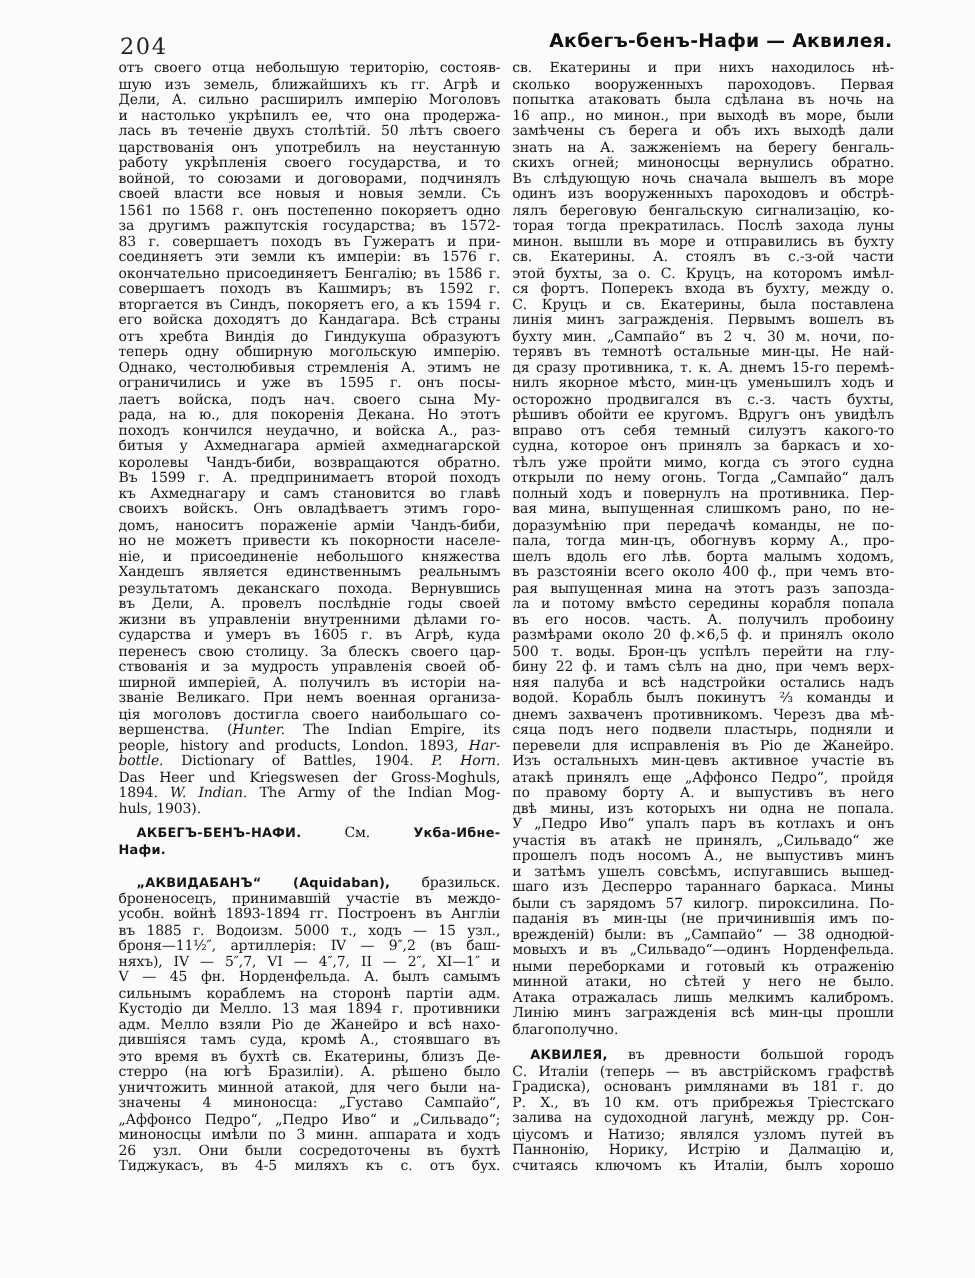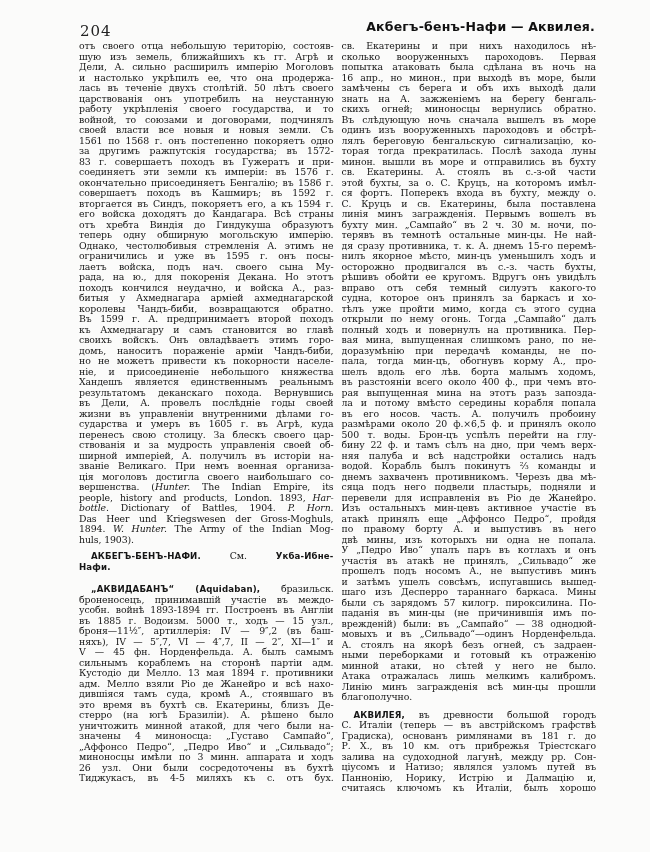--- a/index.html
+++ b/index.html
@@ -101,21 +101,21 @@
         <div class="line"><span>сударства и умеръ въ 1605 г. въ Агрѣ, куда</span></div>
         <div class="line"><span>перенесъ свою столицу. За блескъ своего цар-</span></div>
         <div class="line"><span>ствованія и за мудрость управленія своей об-</span></div>
         <div class="line"><span>ширной имперіей, А. получилъ въ исторіи на-</span></div>
         <div class="line"><span>званіе Великаго. При немъ военная организа-</span></div>
         <div class="line"><span>ція моголовъ достигла своего наибольшаго со-</span></div>
         <div class="line"><span>вершенства. (</span><span class="i">Hunter.</span><span> The Indian Empire, its</span></div>
         <div class="line"><span>people, history and products, London. 1893, </span><span class="i">Har-</span></div>
         <div class="line"><span class="i">bottle.</span><span> Dictionary of Battles, 1904. </span><span class="i">P. Horn.</span></div>
         <div class="line"><span>Das Heer und Kriegswesen der Gross-Moghuls,</span></div>
-        <div class="line"><span>1894. </span><span class="i">W. Hunter.</span><span> The Army of the Indian Mog-</span></div>
+        <div class="line"><span>1894. </span><span class="i">W. Indian.</span><span> The Army of the Indian Mog-</span></div>
         <div class="line last"><span>huls, 1903).</span></div>
         <div class="line indent" style="margin-top: 6px;"><span class="b">АКБЕГЪ-БЕНЪ-НАФИ.</span><span> См. </span><span class="b">Укба-Ибне-</span></div>
         <div class="line last"><span class="b">Нафи.</span></div>
         <div class="line indent" style="margin-top: 12px;"><span class="b">„АКВИДАБАНЪ“ (Aquidaban),</span><span> бразильск.</span></div>
         <div class="line"><span>броненосецъ, принимавшій участіе въ междо-</span></div>
         <div class="line"><span>усобн. войнѣ 1893-1894 гг. Построенъ въ Англіи</span></div>
         <div class="line"><span>въ 1885 г. Водоизм. 5000 т., ходъ — 15 узл.,</span></div>
         <div class="line"><span>броня—11½″, артиллерія: IV — 9″,2 (въ баш-</span></div>
         <div class="line"><span>няхъ), IV — 5″,7, VI — 4″,7, II — 2″, XI—1″ и</span></div>
         <div class="line"><span>V — 45 фн. Норденфельда. А. былъ самымъ</span></div>
@@ -183,21 +183,20 @@
         <div class="line"><span>двѣ мины, изъ которыхъ ни одна не попала.</span></div>
         <div class="line"><span>У „Педро Иво“ упалъ паръ въ котлахъ и онъ</span></div>
         <div class="line"><span>участія въ атакѣ не принялъ, „Сильвадо“ же</span></div>
         <div class="line"><span>прошелъ подъ носомъ А., не выпустивъ минъ</span></div>
         <div class="line"><span>и затѣмъ ушелъ совсѣмъ, испугавшись вышед-</span></div>
         <div class="line"><span>шаго изъ Десперро тараннаго баркаса. Мины</span></div>
         <div class="line"><span>были съ зарядомъ 57 килогр. пироксилина. По-</span></div>
         <div class="line"><span>паданія въ мин-цы (не причинившія имъ по-</span></div>
         <div class="line"><span>врежденій) были: въ „Сампайо“ — 38 однодюй-</span></div>
         <div class="line"><span>мовыхъ и въ „Сильвадо“—одинъ Норденфельда.</span></div>
-        <div class="line"><span>А. стоялъ на якорѣ безъ огней, съ задраен-</span></div>
         <div class="line"><span>ными переборками и готовый къ отраженію</span></div>
         <div class="line"><span>минной атаки, но сѣтей у него не было.</span></div>
         <div class="line"><span>Атака отражалась лишь мелкимъ калибромъ.</span></div>
         <div class="line"><span>Линію минъ загражденія всѣ мин-цы прошли</span></div>
         <div class="line last"><span>благополучно.</span></div>
         <div class="line indent" style="margin-top: 7px;"><span class="b">АКВИЛЕЯ,</span><span> въ древности большой городъ</span></div>
         <div class="line"><span>С. Италіи (теперь — въ австрійскомъ графствѣ</span></div>
         <div class="line"><span>Градиска), основанъ римлянами въ 181 г. до</span></div>
         <div class="line"><span>Р. Х., въ 10 км. отъ прибрежья Тріестскаго</span></div>
         <div class="line"><span>залива на судоходной лагунѣ, между рр. Сон-</span></div>

